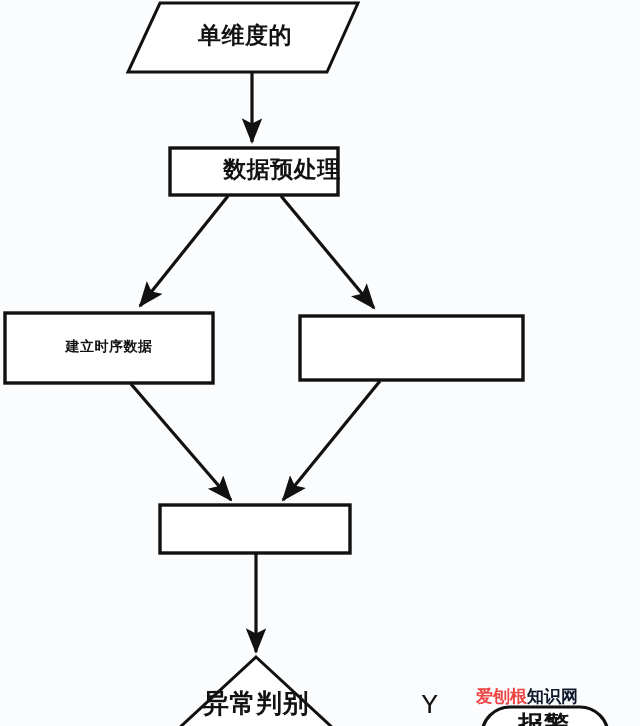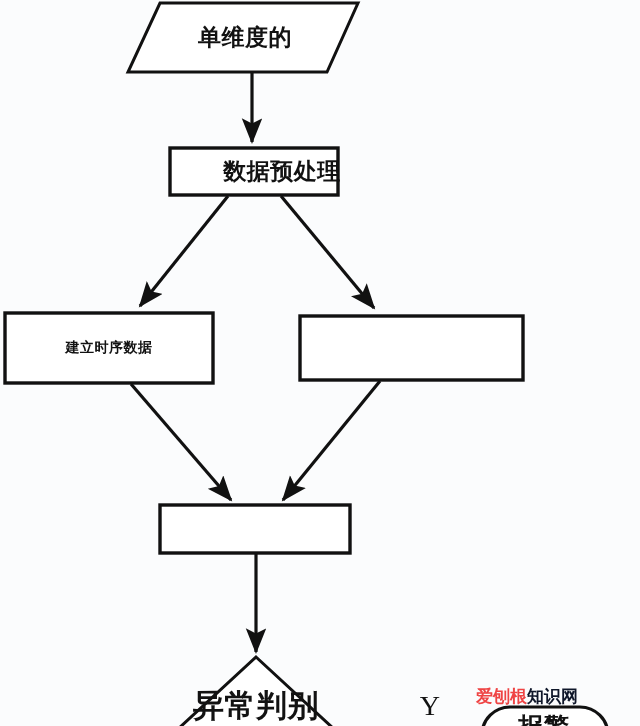--- a/index.html
+++ b/index.html
@@ -6,21 +6,21 @@
     margin: 0;
     padding: 0;
     background: #ffffff;
   }
   #canvas {
     position: relative;
     width: 640px;
     height: 726px;
     background: #fbfcfd;
     overflow: hidden;
-    font-family: Liberation Serif, serif;
+    font-family: Liberation Mono, monospace;
   }
   #svg-layer {
     position: absolute;
     left: 0;
     top: 0;
     width: 640px;
     height: 726px;
   }
   .node-label {
     position: absolute;
@@ -85,22 +85,22 @@
     height: 48px;
     font-size: 23px;
   }
 
   
   #label-decision {
     left: 181px;
     top: 686px;
     width: 150px;
     height: 36px;
-    font-size: 31px;
-    justify-content: flex-start;
+    font-size: 26px;
+    justify-content: flex-end;
   }
 
   
   #label-branch-yes {
     left: 412px;
     top: 688px;
     width: 36px;
     height: 38px;
     font-size: 28px;
     font-weight: 400;

